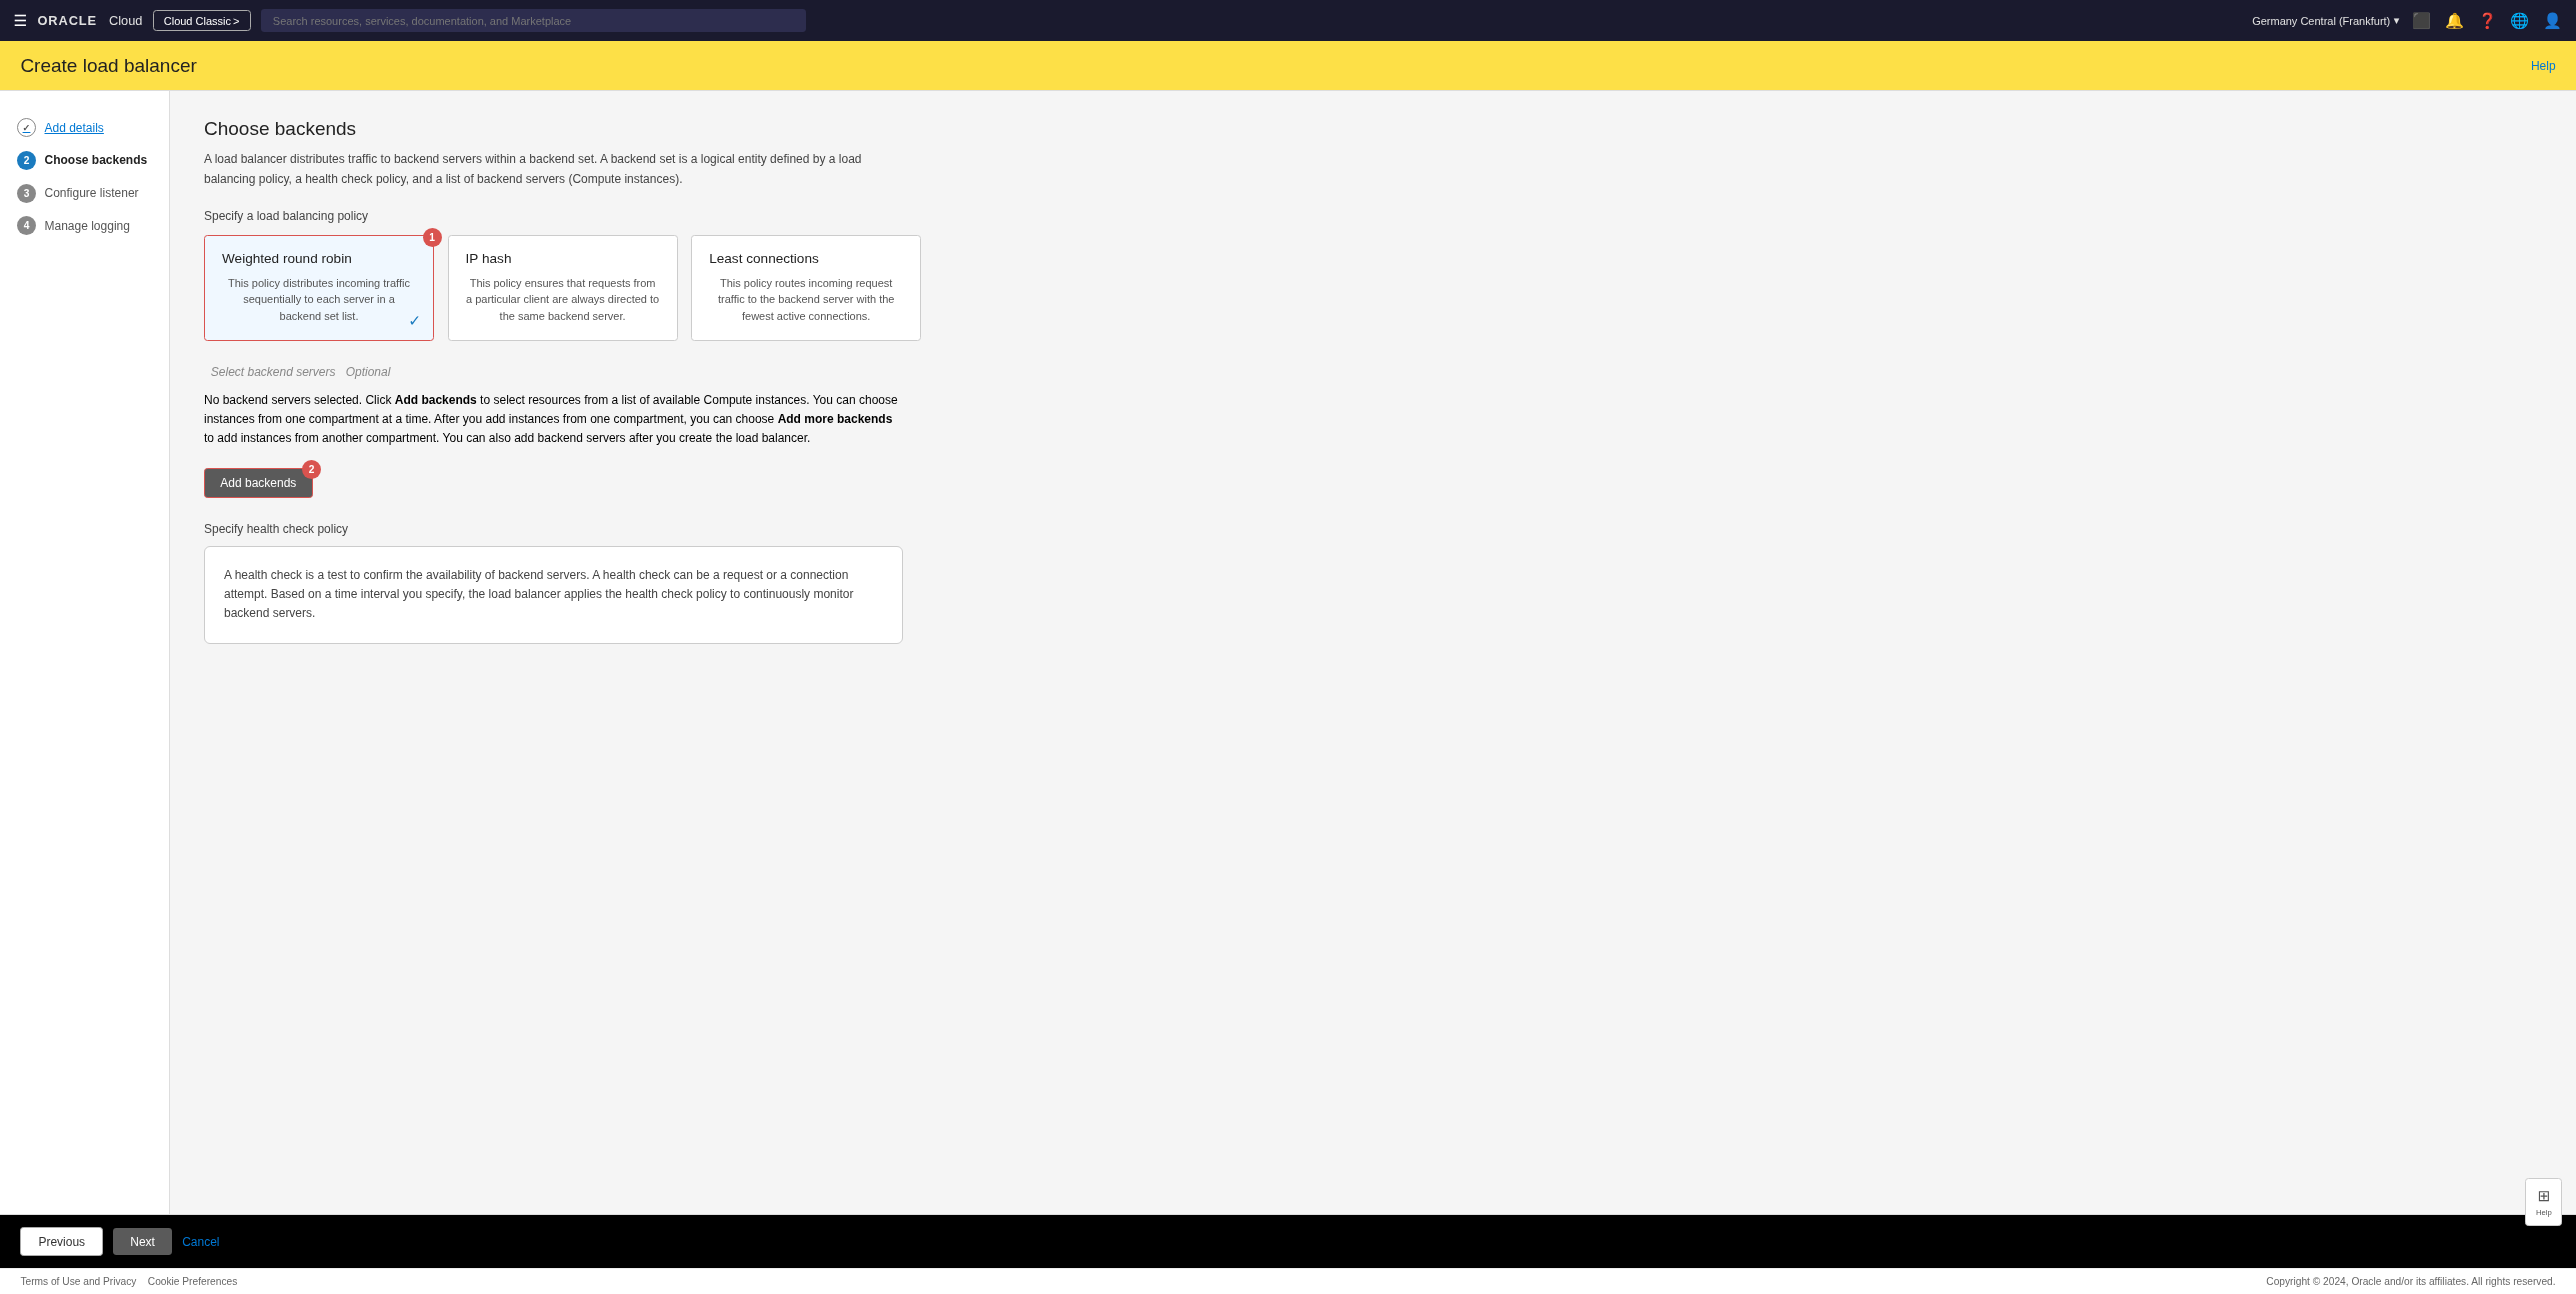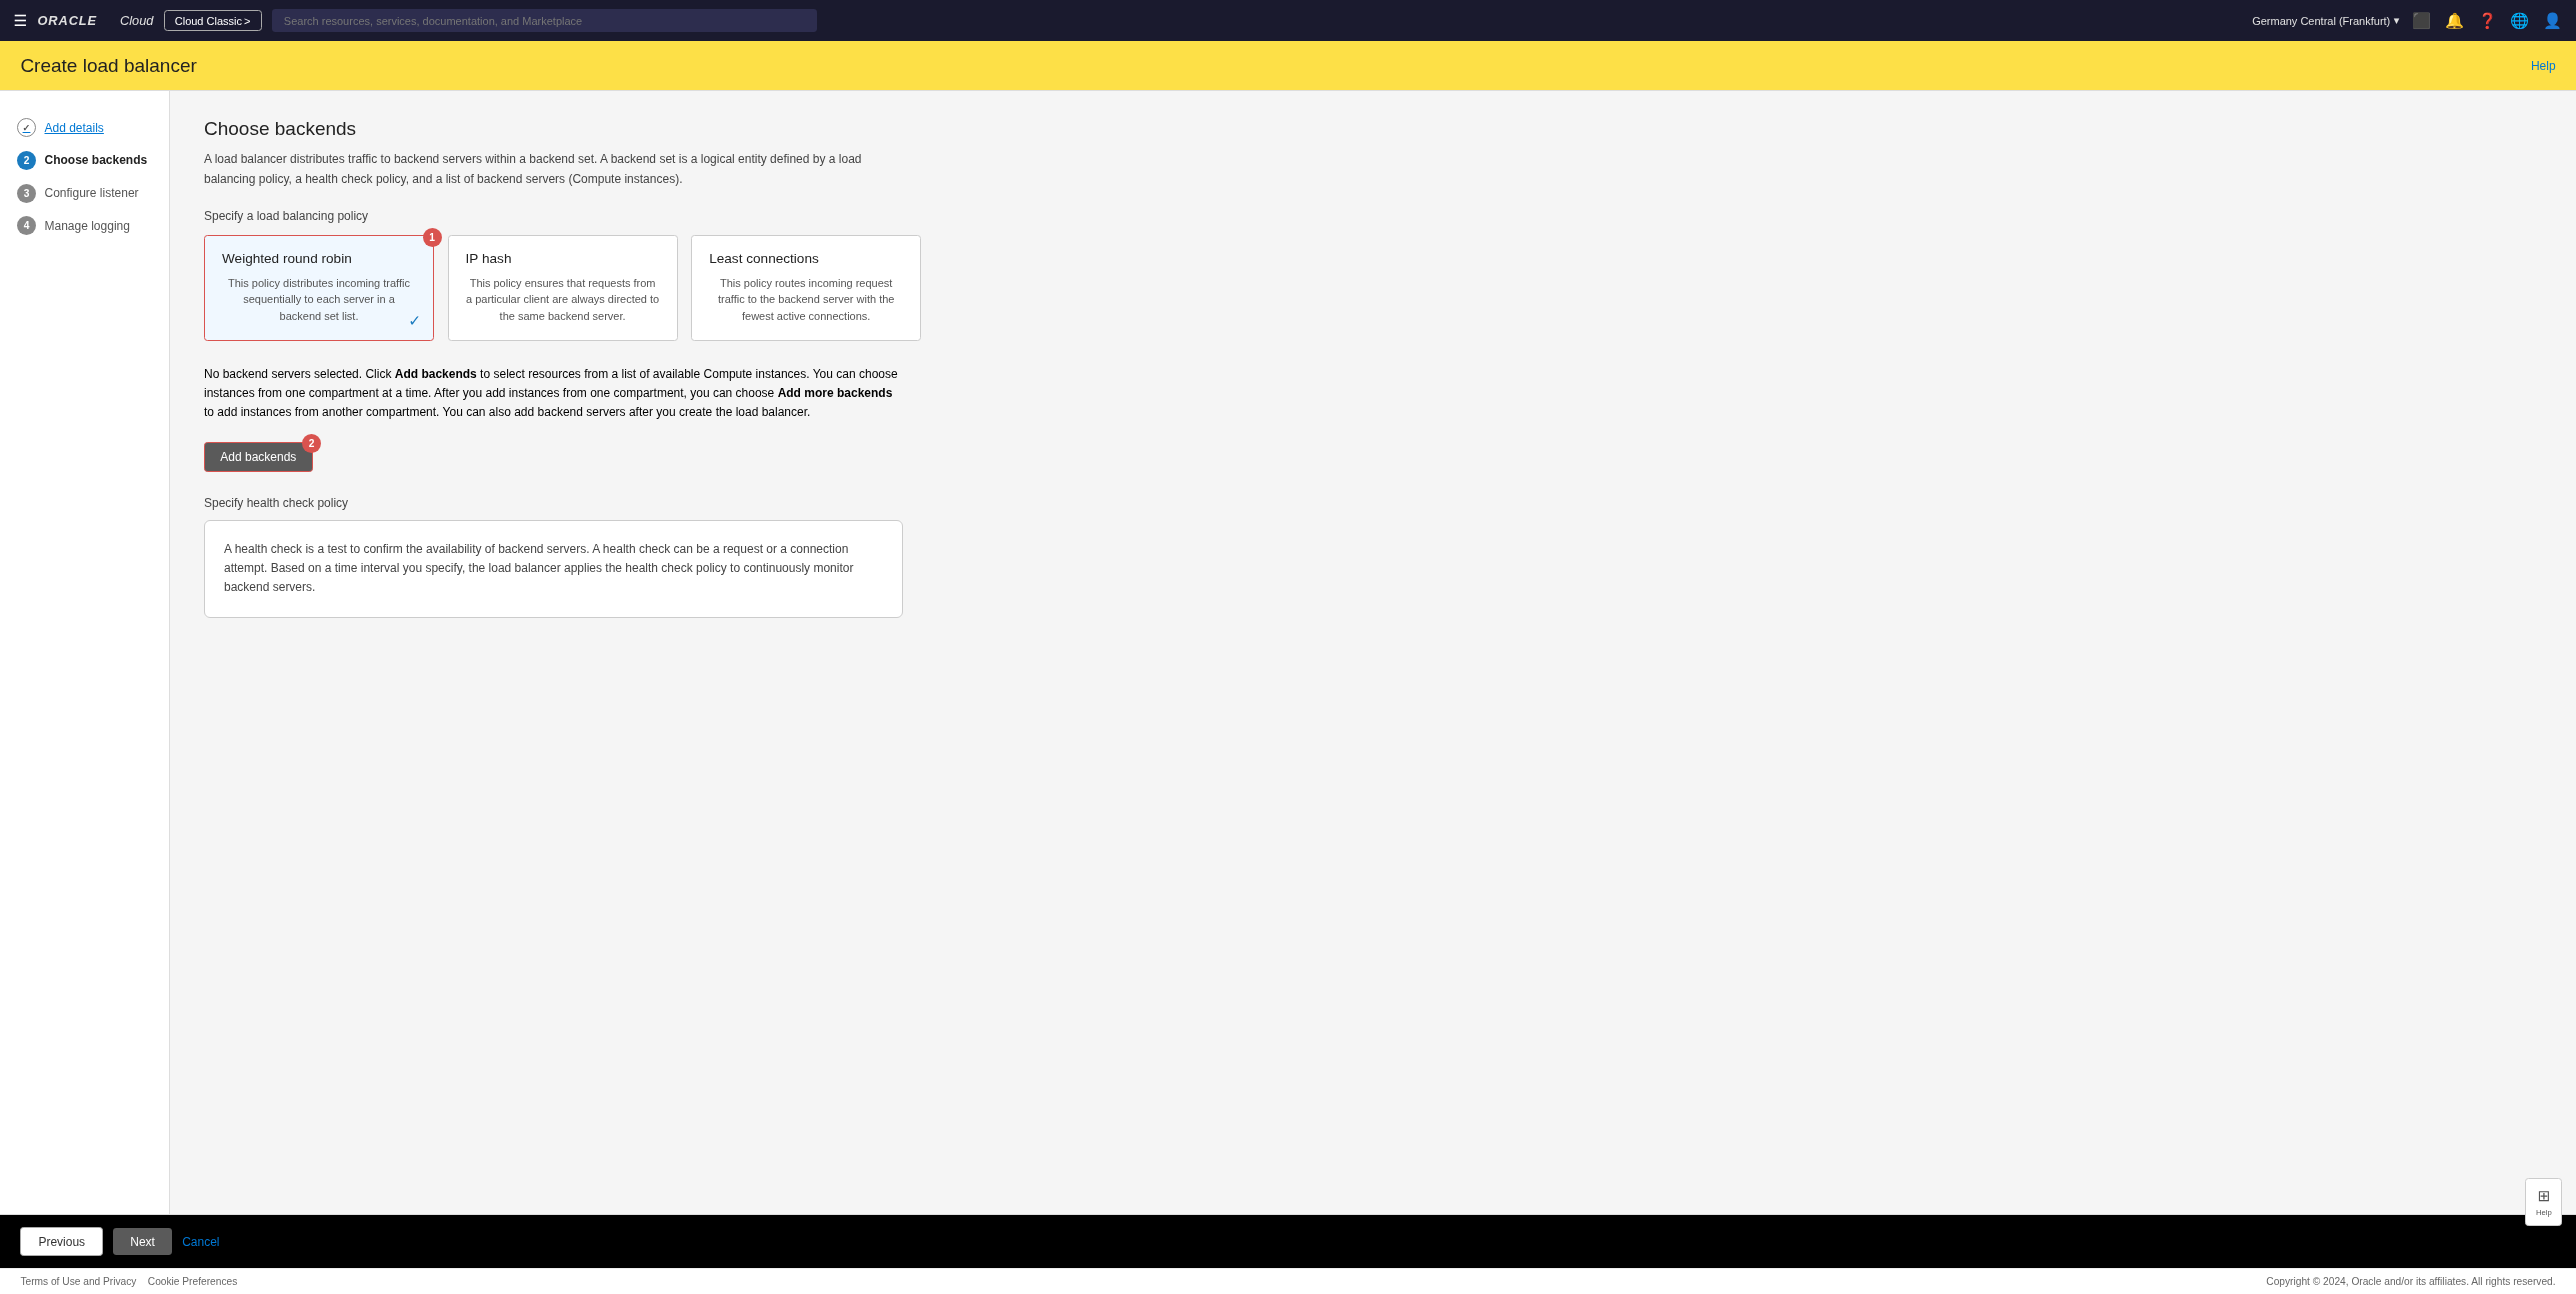--- a/index.html
+++ b/index.html
@@ -10,21 +10,21 @@
       background: #1a1a2e;
       color: white;
       display: flex;
       align-items: center;
       padding: 0 13.6px;
       height: 41px;
       flex-shrink: 0;
       gap: 10.2px;
     }
     .nav-hamburger { color: white; font-size: 15.3px; cursor: pointer; }
-    .nav-logo { display: flex; align-items: center; gap: 23px; font-style: italic; }
+    .nav-logo { display: flex; align-items: center; gap: 12px; }
     .nav-logo-oracle { font-weight: 700; font-size: 12.8px; letter-spacing: 0.9px; color: #e0e0e0; }
     .nav-logo-cloud { font-size: 12.8px; color: #e0e0e0; }
     .nav-classic-btn {
       border: 0.9px solid #aaa;
       color: white;
       background: transparent;
       padding: 3.4px 10.2px;
       border-radius: 3.4px;
       cursor: pointer;
       font-size: 11px;
@@ -344,20 +344,24 @@
       </div>
 
       <div class="policy-card">
         <div class="policy-card-title">Least connections</div>
         <div class="policy-card-desc">This policy routes incoming request traffic to the backend server with the fewest active connections.</div>
       </div>
 
     </div>
 
     <div class="backend-section">
+      <div class="subsection-label">
+        <span>Select backend servers</span>
+        <span>Optional</span>
+      </div>
       <p class="backend-desc">
         <span>No backend servers selected. Click </span><strong>Add backends</strong><span> to select resources from a list of available Compute instances. You can choose instances from one compartment at a time. After you add instances from one compartment, you can choose </span><strong>Add more backends</strong><span> to add instances from another compartment. You can also add backend servers after you create the load balancer.</span>
       </p>
       <div class="add-backends-wrapper">
         <button class="add-backends-btn">Add backends</button>
         <span class="btn-step-badge">2</span>
       </div>
     </div>
 
     <div class="health-section">

